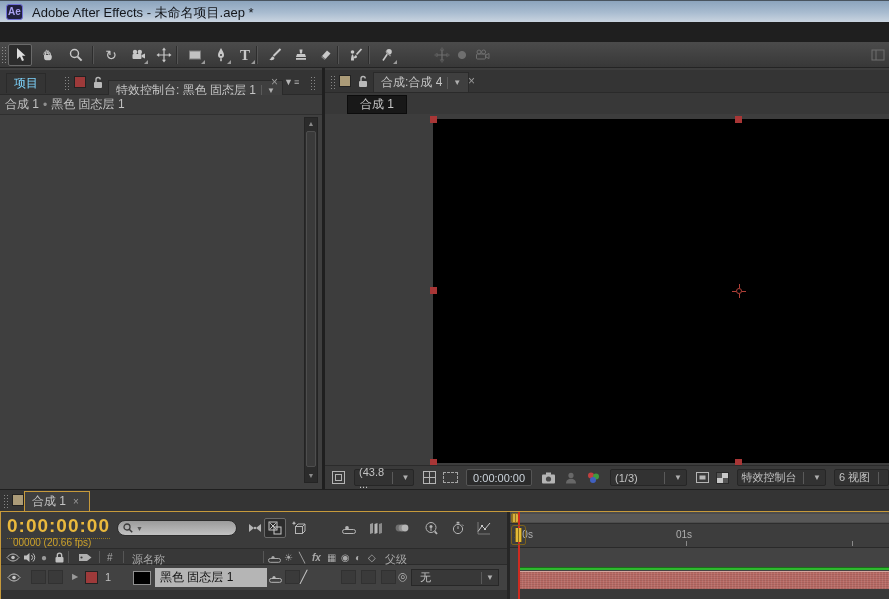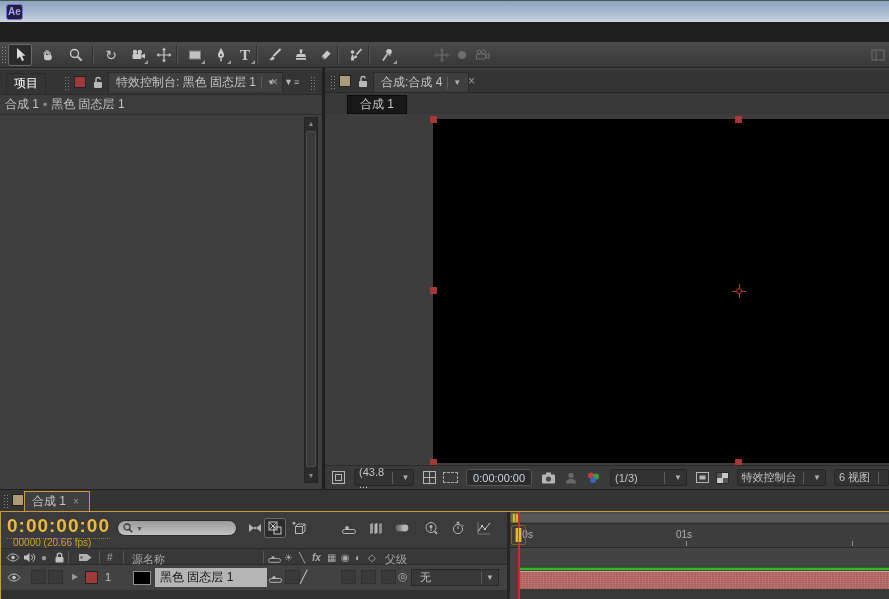--- a/index.html
+++ b/index.html
@@ -37,21 +37,21 @@
   .tsep{position:absolute;top:4px;width:2px;height:18px;background:#2d2d2d;border-right:1px solid #555;}
   .dim svg *{stroke:#6f6f6f !important;}
   .dimfill{opacity:.45;}
   .grip{display:inline-block;width:5px;height:14px;
     background-image:radial-gradient(#878787 30%,transparent 32%);background-size:3px 3px;}
   .chip{display:inline-block;width:12px;height:12px;border:1px solid #222;}
   .chip.red{background:#9e3a3a;}
   .chip.tan{background:#ab9b78;}
   .tab{position:absolute;height:20px;display:flex;align-items:center;padding:0 7px;font-size:12px;
     color:#c4c4c4;background:#3f3f3f;border:1px solid #2a2a2a;border-bottom:none;white-space:nowrap;}
-  .tab.inactive{background:#343434;color:#ffffff;}
+  .tab.inactive{background:#343434;color:#7dd3fc;}
   .vd{display:inline-block;width:1px;height:12px;background:#5a5a5a;margin:0 5px;}
   .ddarrow{font-size:8px;color:#b0b0b0;}
   .closex{font-size:12px;color:#9a9a9a;padding:0 3px;}
   .pmenu{font-size:9px;color:#b5b5b5;letter-spacing:1px;}
 
   
   .left-panel{position:absolute;left:0;top:68px;width:322px;height:421px;background:#404040;}
   .lp-tabbar{position:absolute;left:0;top:2px;width:322px;height:25px;background:#343434;border-bottom:1px solid #2a2a2a;}
   .lp-crumb{position:absolute;left:0;top:27px;width:322px;height:20px;background:#3c3c3c;border-bottom:1px solid #2f2f2f;
     font-size:12px;color:#c2c2c2;display:flex;align-items:center;padding-left:5px;white-space:nowrap;}
@@ -131,20 +131,21 @@
   .cti-handle{position:absolute;left:510px;top:13px;width:15px;height:20px;background:#e3ba37;border:1px solid #7c621c;border-radius:3px 3px 2px 2px;z-index:7;
     background-image:repeating-linear-gradient(90deg,rgba(60,45,5,.55) 0 1px,transparent 1px 3px);background-clip:content-box;padding:2px 3px;}
 </style>
 </head>
 <body>
 
 <div class="app">
 
   <div class="titlebar">
     <div class="appicon"><span>Ae</span></div>
+    <div class="wtitle">Adobe After Effects - 未命名项目.aep *</div>
   </div>
 
 
   <div class="toolbar">
     <span class="tgrip"></span>
     <button class="tool active" style="left:8px">
       <svg width="16" height="16">
           <polygon points="5,1 5,12 8,9.5 10,14 12,13.2 10,8.8 13.5,8.8" fill="#ddd"></polygon>
         </svg>
     </button>
@@ -270,21 +271,21 @@
         <span>项目</span>
       </div>
       <span class="grip abs" style="left:64px;top:6px;"></span>
       <span class="chip red abs" style="left:74px;top:6px;"></span>
       <span class="abs" style="left:91px;top:5px;">
         <svg width="14" height="15">
             <rect x="3" y="7" width="8" height="6" rx="1" fill="#b9b9b9"></rect>
             <path d="M5 7V4.6a2.1 2.1 0 0 1 4.2 0" stroke="#b9b9b9" stroke-width="1.4" fill="none"></path>
           </svg>
       </span>
-      <div class="tab" style="left:108px;top:2px;text-align:right;">
+      <div class="tab" style="left:108px;top:10px;text-align:right;">
         <span>特效控制台: 黑色 固态层 1</span>
         <span class="vd"></span>
         <span class="ddarrow">▼</span>
       </div>
       <span class="closex abs" style="left:268px;top:5px;">×</span>
       <span class="pmenu abs" style="left:284px;top:7px;">▼≡</span>
       <span class="grip abs" style="left:310px;top:6px;"></span>
     </div>
     <div class="lp-crumb">
       <span>合成 1</span>

